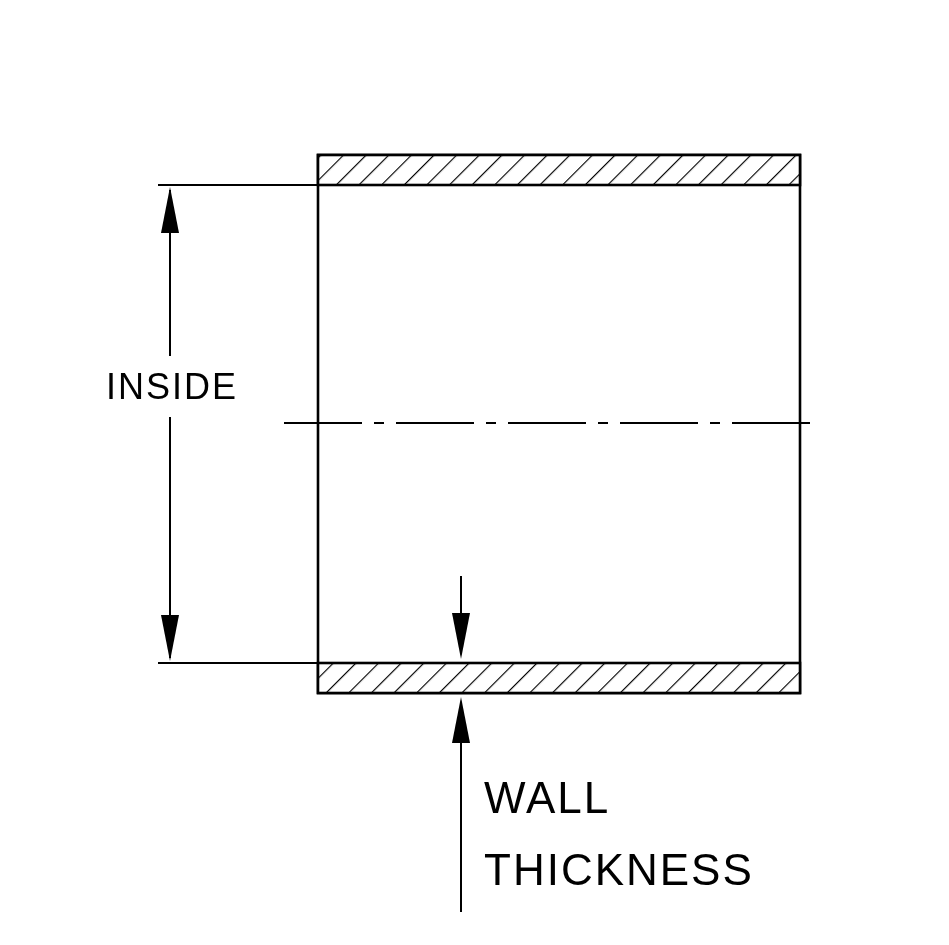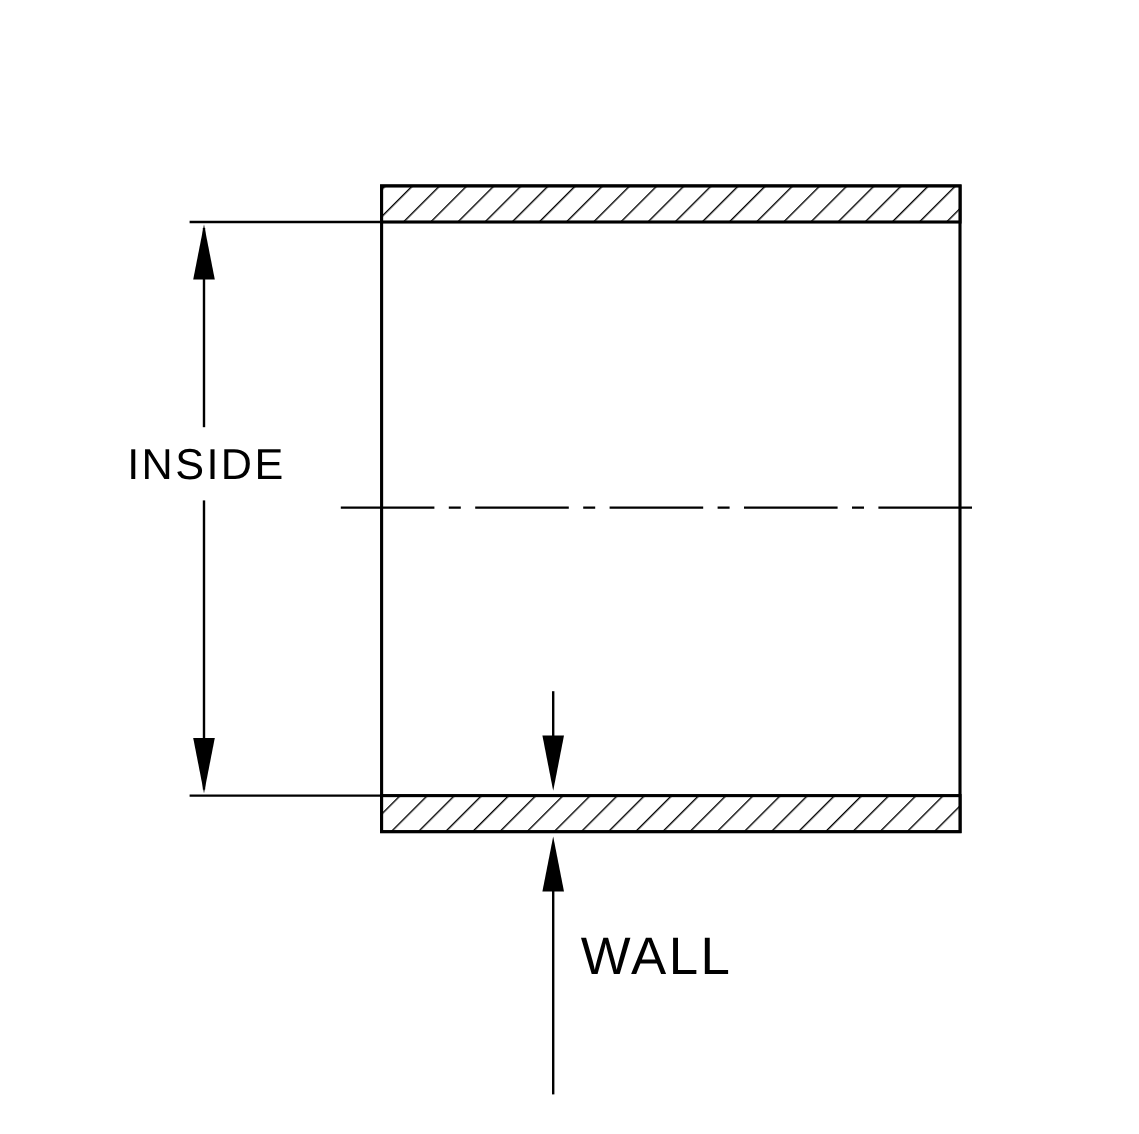--- a/index.html
+++ b/index.html
@@ -81,15 +81,16 @@
     <polygon points="461,697 452,743 470,743" fill="#000000"></polygon>
     <line x1="461" y1="741" x2="461" y2="912" stroke="#000000" stroke-width="2"></line>
   </svg>
 
   <div class="label label-id">
     <div>INSIDE</div>
   </div>
 
   <div class="label label-wt">
     <div>WALL</div>
+    <div>THICKNESS</div>
   </div>
 
 </div>
 
 </body></html>

